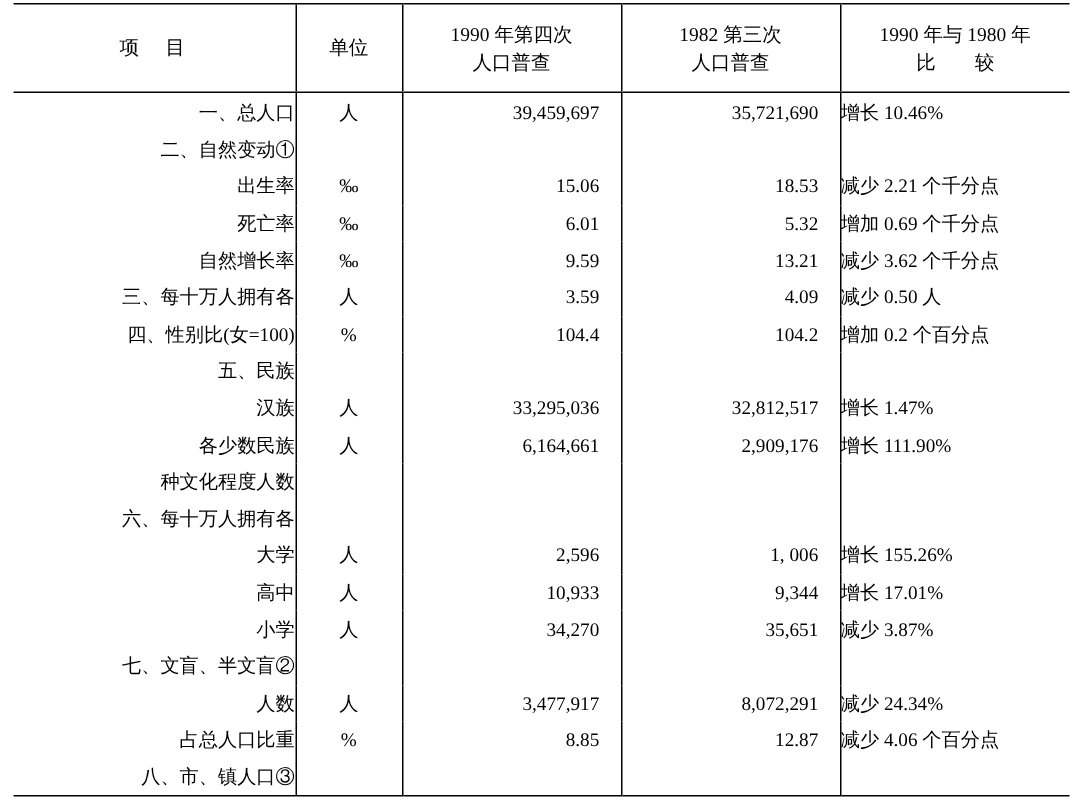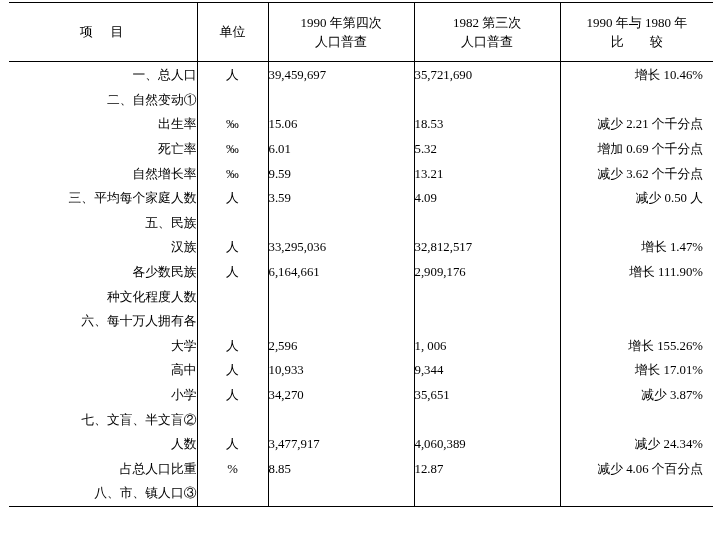--- a/index.html
+++ b/index.html
@@ -61,26 +61,25 @@
   tbody td.lbl {
     text-align: right;
     padding-left: 6px;
     white-space: pre;
   }
   tbody td.unit {
     text-align: center;
     border-left: 1.1px solid #000;
   }
   tbody td.num {
-    text-align: left;
+    text-align: right;
     padding-right: 14px;
     border-left: 1.1px solid #000;
   }
   tbody td.cmp {
-    text-align: right;
     padding-right: 10px;
     border-left: 1.1px solid #000;
   }
   tbody tr.first-row td { padding-top: 1px; }
   tbody tr:last-child td { border-bottom: 1.1px solid #000; }
 
   .indent1 { padding-left: 34px !important; margin-top: 48px; }
 </style>
 </head>
 <body>
@@ -146,27 +145,34 @@
           <td class="cmp">增加 0.69 个千分点</td>
         </tr>
         <tr>
           <td class="lbl indent1">自然增长率</td>
           <td class="unit">‰</td>
           <td class="num">9.59</td>
           <td class="num">13.21</td>
           <td class="cmp">减少 3.62 个千分点</td>
         </tr>
         <tr>
-          <td class="lbl">三、平均每个家庭人数</td>
+          <td class="lbl">三、每十万人拥有各</td>
           <td class="unit">人</td>
           <td class="num">3.59</td>
           <td class="num">4.09</td>
           <td class="cmp">减少 0.50 人</td>
         </tr>
         <tr>
+          <td class="lbl">四、性别比(女=100)</td>
+          <td class="unit">%</td>
+          <td class="num">104.4</td>
+          <td class="num">104.2</td>
+          <td class="cmp">增加 0.2 个百分点</td>
+        </tr>
+        <tr>
           <td class="lbl">五、民族</td>
           <td class="unit"></td>
           <td class="num"></td>
           <td class="num"></td>
           <td class="cmp"></td>
         </tr>
         <tr>
           <td class="lbl indent1">汉族</td>
           <td class="unit">人</td>
           <td class="num">33,295,036</td>
@@ -219,21 +225,21 @@
           <td class="lbl">七、文盲、半文盲②</td>
           <td class="unit"></td>
           <td class="num"></td>
           <td class="num"></td>
           <td class="cmp"></td>
         </tr>
         <tr>
           <td class="lbl indent1">人数</td>
           <td class="unit">人</td>
           <td class="num">3,477,917</td>
-          <td class="num">4,060,389</td>
+          <td class="num">8,072,291</td>
           <td class="cmp">减少 24.34%</td>
         </tr>
         <tr>
           <td class="lbl indent1">占总人口比重</td>
           <td class="unit">%</td>
           <td class="num">8.85</td>
           <td class="num">12.87</td>
           <td class="cmp">减少 4.06 个百分点</td>
         </tr>
         <tr>

